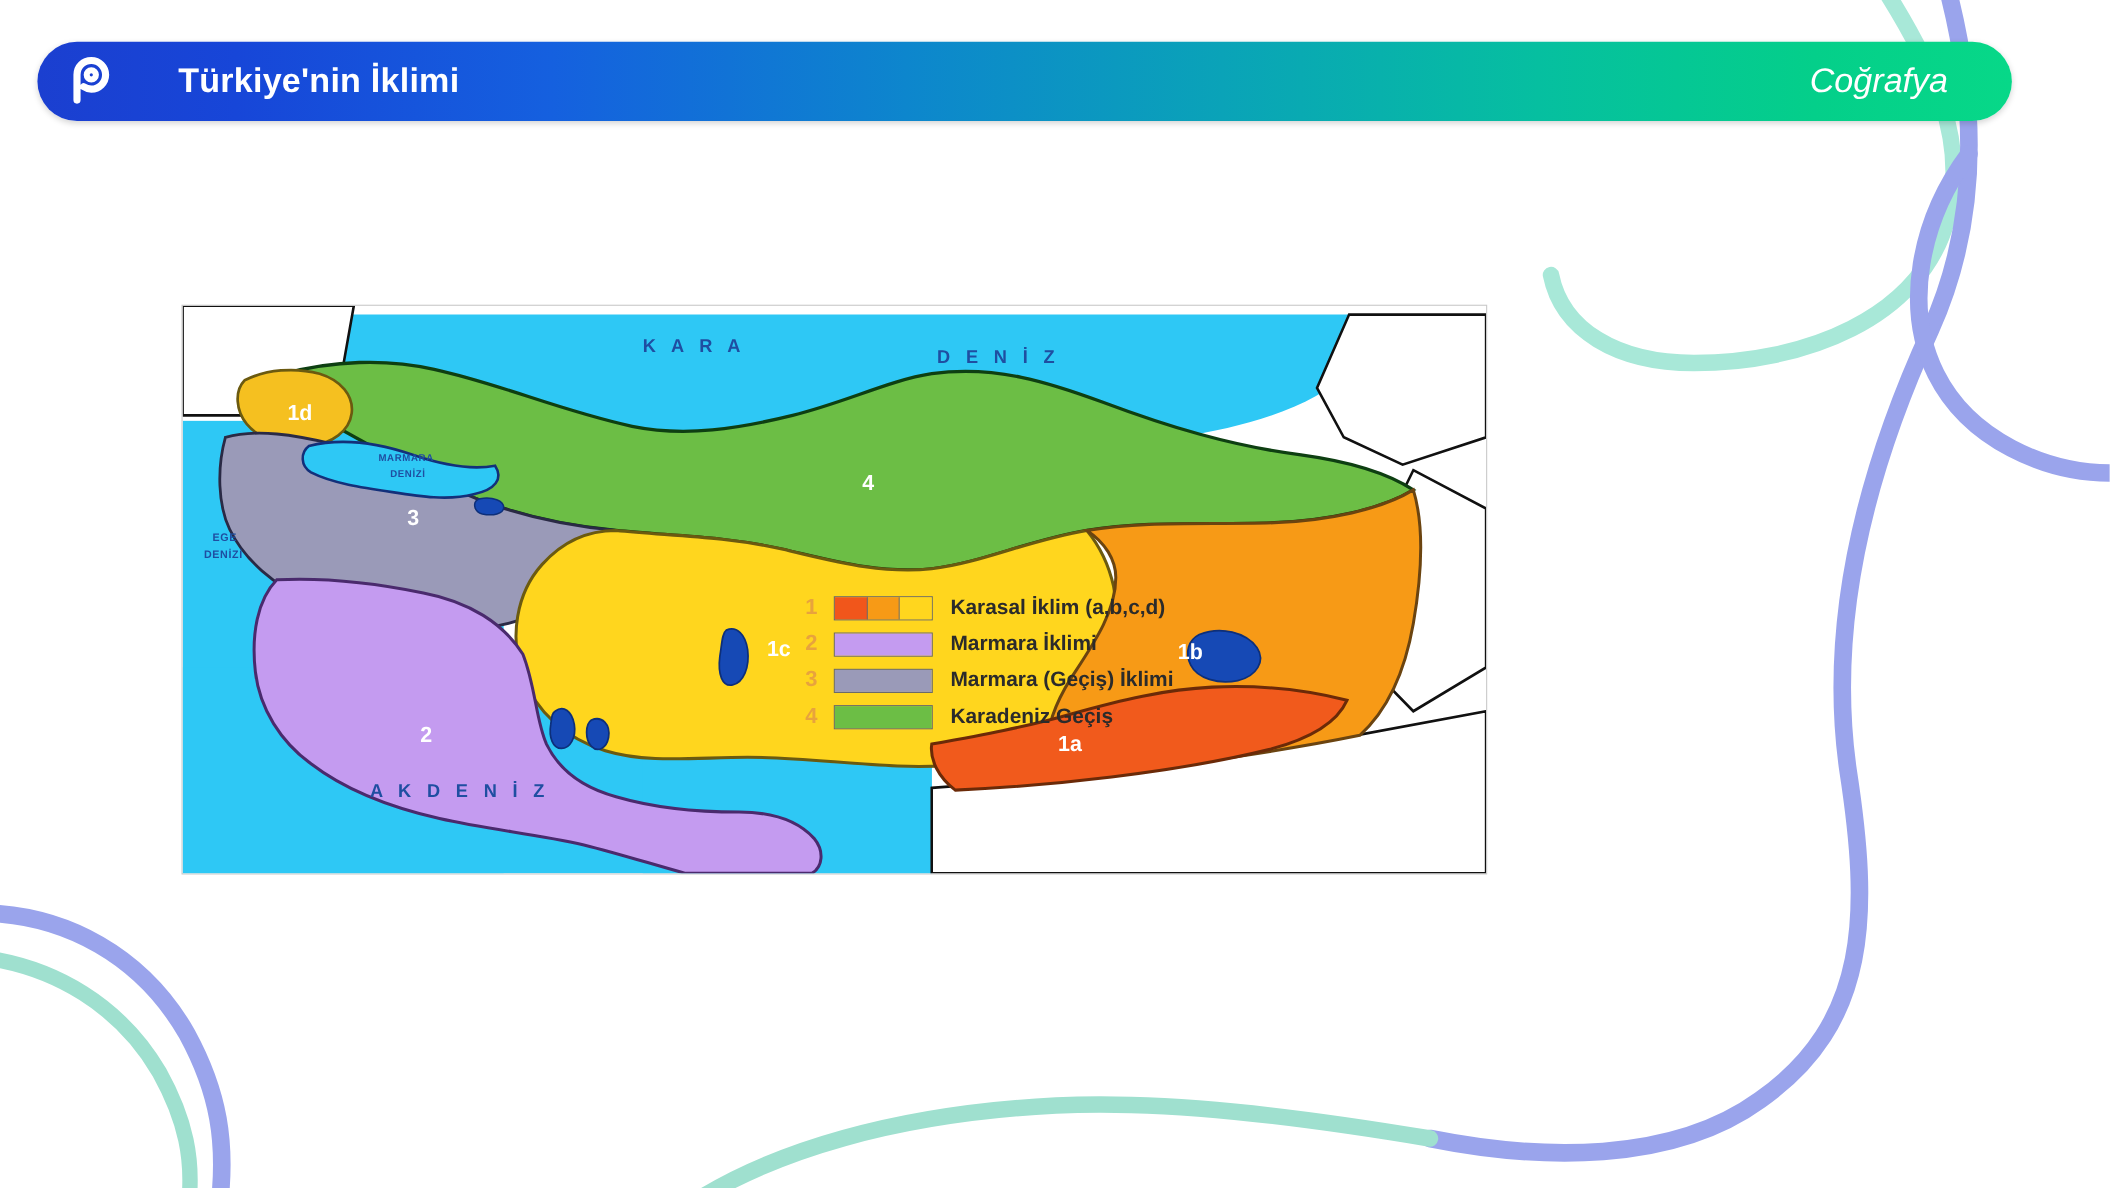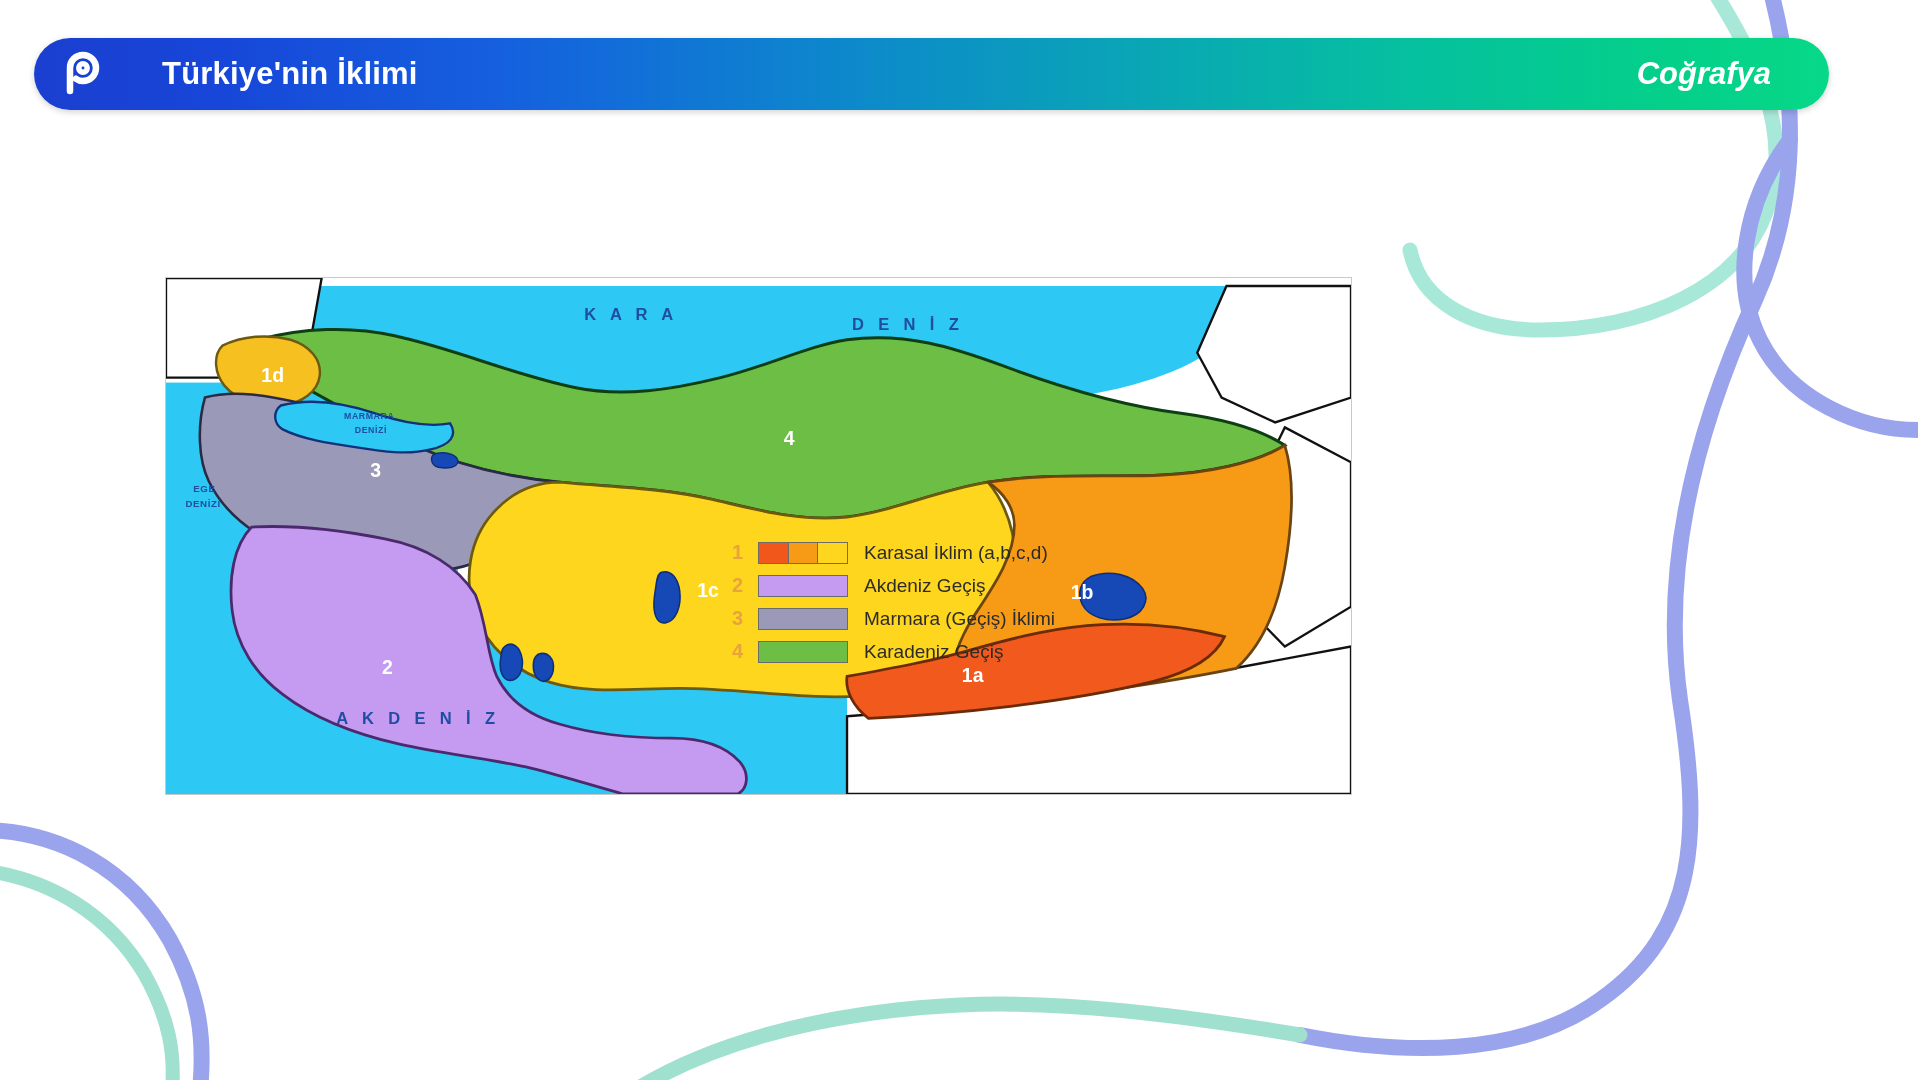--- a/index.html
+++ b/index.html
@@ -58,21 +58,21 @@
     font-weight: bold;
     letter-spacing: 0.2px;
     white-space: nowrap;
   }
   #header-subject {
     position: absolute;
     right: 58px;
     color: #ffffff;
     font-size: 31px;
     font-style: italic;
-    font-weight: bold;
+    font-weight: normal;
     white-space: nowrap;
   }
 
   
   #question-text {
     position: absolute;
     left: 148px; top: 133px;
     font-size: 33px;
     font-weight: bold;
     color: #1b3f93;
@@ -122,21 +122,21 @@
     margin-right: 16px;
     display: flex;
   }
   .legend-swatch .seg {
     flex: 1 1 0;
     border-right: 1px solid #6b6b6b;
   }
   .legend-swatch .seg:last-child { border-right: none; }
   .legend-label {
     font-size: 19px;
-    font-weight: normal;
+    font-weight: bold;
     color: #2b2b2b;
     white-space: nowrap;
   }
 </style>
 </head>
 <body>
 
 <div id="slide">
 
   <svg id="deco-layer" viewBox="0 0 1918 1080" preserveAspectRatio="none">
@@ -273,21 +273,21 @@
           <span class="seg" style="background:#f79a16"></span>
           <span class="seg" style="background:#ffd61e"></span>
         </span>
         <span class="legend-label">Karasal İklim (a,b,c,d)</span>
       </div>
       <div class="legend-row">
         <span class="legend-index">2</span>
         <span class="legend-swatch">
           <span class="seg" style="background:#c49bf0"></span>
         </span>
-        <span class="legend-label">Akdeniz Geçiş</span>
+        <span class="legend-label">Marmara İklimi</span>
       </div>
       <div class="legend-row">
         <span class="legend-index">3</span>
         <span class="legend-swatch">
           <span class="seg" style="background:#9a9ab8"></span>
         </span>
         <span class="legend-label">Marmara (Geçiş) İklimi</span>
       </div>
       <div class="legend-row">
         <span class="legend-index">4</span>

